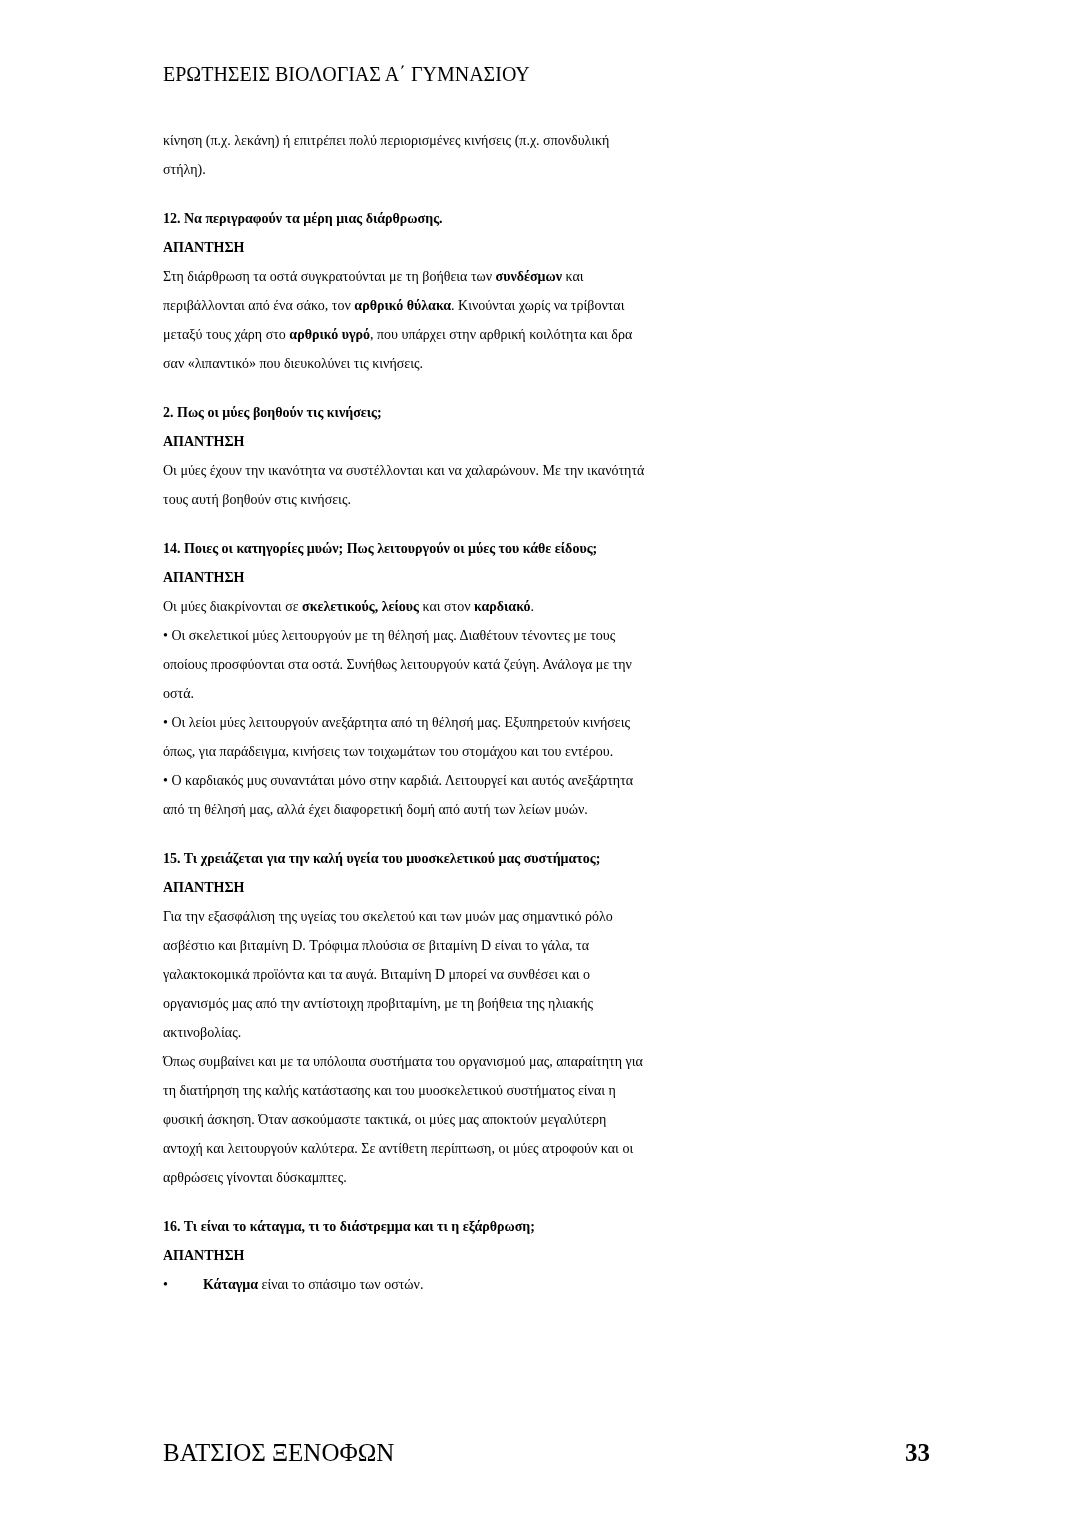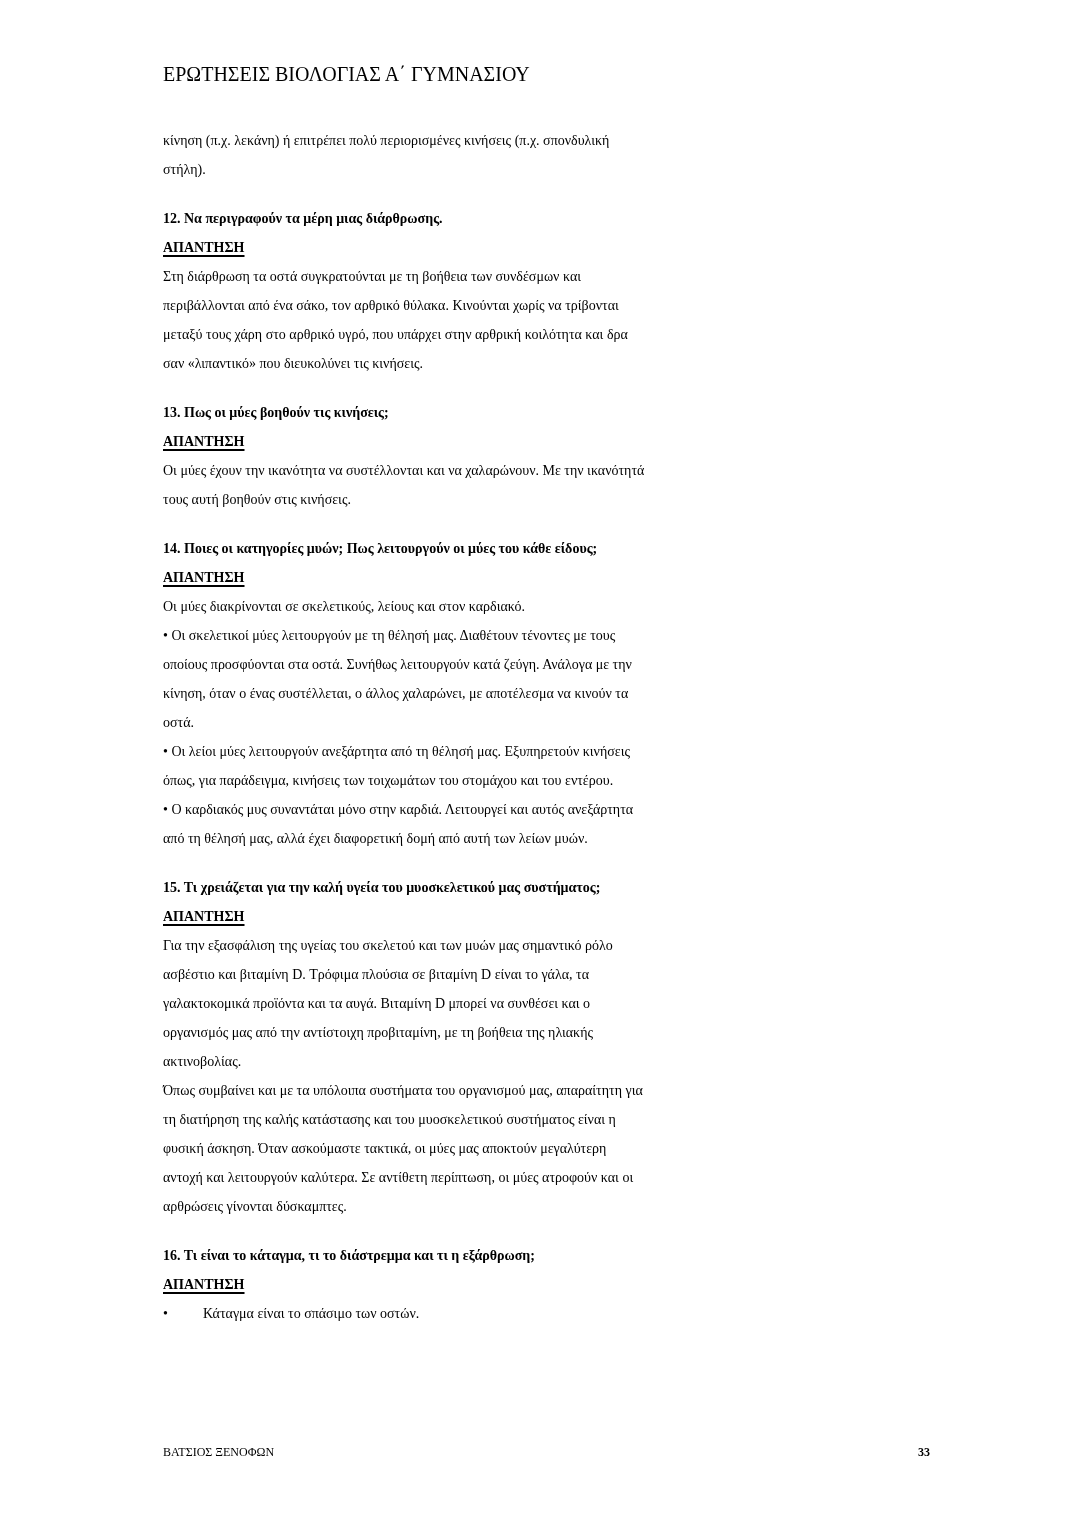--- a/index.html
+++ b/index.html
@@ -31,38 +31,37 @@
     width: 770px;
     font-size: 14px;
     line-height: 29px;
   }
   .para { margin: 0; }
   .question { margin-top: 20px; }
   .line { white-space: nowrap; }
   .q-title { font-weight: bold; }
   .answer-label {
     font-weight: bold;
-    text-decoration: underline;
     text-decoration-thickness: 2px;
     text-underline-offset: 3px;
   }
-  .b { font-weight: normal; margin-top: 40px; }
+  .b { font-weight: bold; margin-top: 40px; }
   .bullet-tab {
     display: inline-block;
     width: 40px;
   }
   .footer {
     position: absolute;
     left: 163px;
     right: 150px;
     top: 1438px;
     display: flex;
     justify-content: space-between;
     align-items: baseline;
-    font-size: 12px;
+    font-size: 25px;
     line-height: 29px;
   }
   .page-num { font-weight: bold; }
 </style>
 </head>
 <body>
 
 <div class="page">
   <div class="header">ΕΡΩΤΗΣΕΙΣ ΒΙΟΛΟΓΙΑΣ Α΄ ΓΥΜΝΑΣΙΟΥ</div>
 
@@ -73,32 +72,31 @@
       </div>
       <div class="question">
         <div class="line q-title">12. Να περιγραφούν τα μέρη μιας διάρθρωσης.</div>
         <div class="line"><span class="answer-label">ΑΠΑΝΤΗΣΗ</span></div>
         <div class="line"><span>Στη διάρθρωση τα οστά συγκρατούνται με τη βοήθεια των </span><span class="b">συνδέσμων</span><span> και</span></div>
         <div class="line"><span>περιβάλλονται από ένα σάκο, τον </span><span class="b">αρθρικό θύλακα</span><span>. Κινούνται χωρίς να τρίβονται</span></div>
         <div class="line"><span>μεταξύ τους χάρη στο </span><span class="b">αρθρικό υγρό</span><span>, που υπάρχει στην αρθρική κοιλότητα και δρα</span></div>
         <div class="line"><span>σαν «λιπαντικό» που διευκολύνει τις κινήσεις.</span></div>
       </div>
       <div class="question">
-        <div class="line q-title">13. Πως οι μύες βοηθούν τις κινήσεις;</div>
+        <div class="line q-title">2. Πως οι μύες βοηθούν τις κινήσεις;</div>
         <div class="line"><span class="answer-label">ΑΠΑΝΤΗΣΗ</span></div>
         <div class="line"><span>Οι μύες έχουν την ικανότητα να συστέλλονται και να χαλαρώνουν. Με την ικανότητά</span></div>
         <div class="line"><span>τους αυτή βοηθούν στις κινήσεις.</span></div>
       </div>
       <div class="question">
         <div class="line q-title">14. Ποιες οι κατηγορίες μυών; Πως λειτουργούν οι μύες του κάθε είδους;</div>
         <div class="line"><span class="answer-label">ΑΠΑΝΤΗΣΗ</span></div>
         <div class="line"><span>Οι μύες διακρίνονται σε </span><span class="b">σκελετικούς, λείους</span><span> και στον </span><span class="b">καρδιακό</span><span>.</span></div>
         <div class="line"><span>• Οι σκελετικοί μύες λειτουργούν με τη θέλησή μας. Διαθέτουν τένοντες με τους</span></div>
         <div class="line"><span>οποίους προσφύονται στα οστά. Συνήθως λειτουργούν κατά ζεύγη. Ανάλογα με την</span></div>
-        <div class="line"><span>κίνηση, όταν ο ένας συστέλλεται, ο άλλος χαλαρώνει, με αποτέλεσμα να κινούν τα</span></div>
         <div class="line"><span>οστά.</span></div>
         <div class="line"><span>• Οι λείοι μύες λειτουργούν ανεξάρτητα από τη θέλησή μας. Εξυπηρετούν κινήσεις</span></div>
         <div class="line"><span>όπως, για παράδειγμα, κινήσεις των τοιχωμάτων του στομάχου και του εντέρου.</span></div>
         <div class="line"><span>• Ο καρδιακός μυς συναντάται μόνο στην καρδιά. Λειτουργεί και αυτός ανεξάρτητα</span></div>
         <div class="line"><span>από τη θέλησή μας, αλλά έχει διαφορετική δομή από αυτή των λείων μυών.</span></div>
       </div>
       <div class="question">
         <div class="line q-title">15. Τι χρειάζεται για την καλή υγεία του μυοσκελετικού μας συστήματος;</div>
         <div class="line"><span class="answer-label">ΑΠΑΝΤΗΣΗ</span></div>
         <div class="line"><span>Για την εξασφάλιση της υγείας του σκελετού και των μυών μας σημαντικό ρόλο</span></div>

